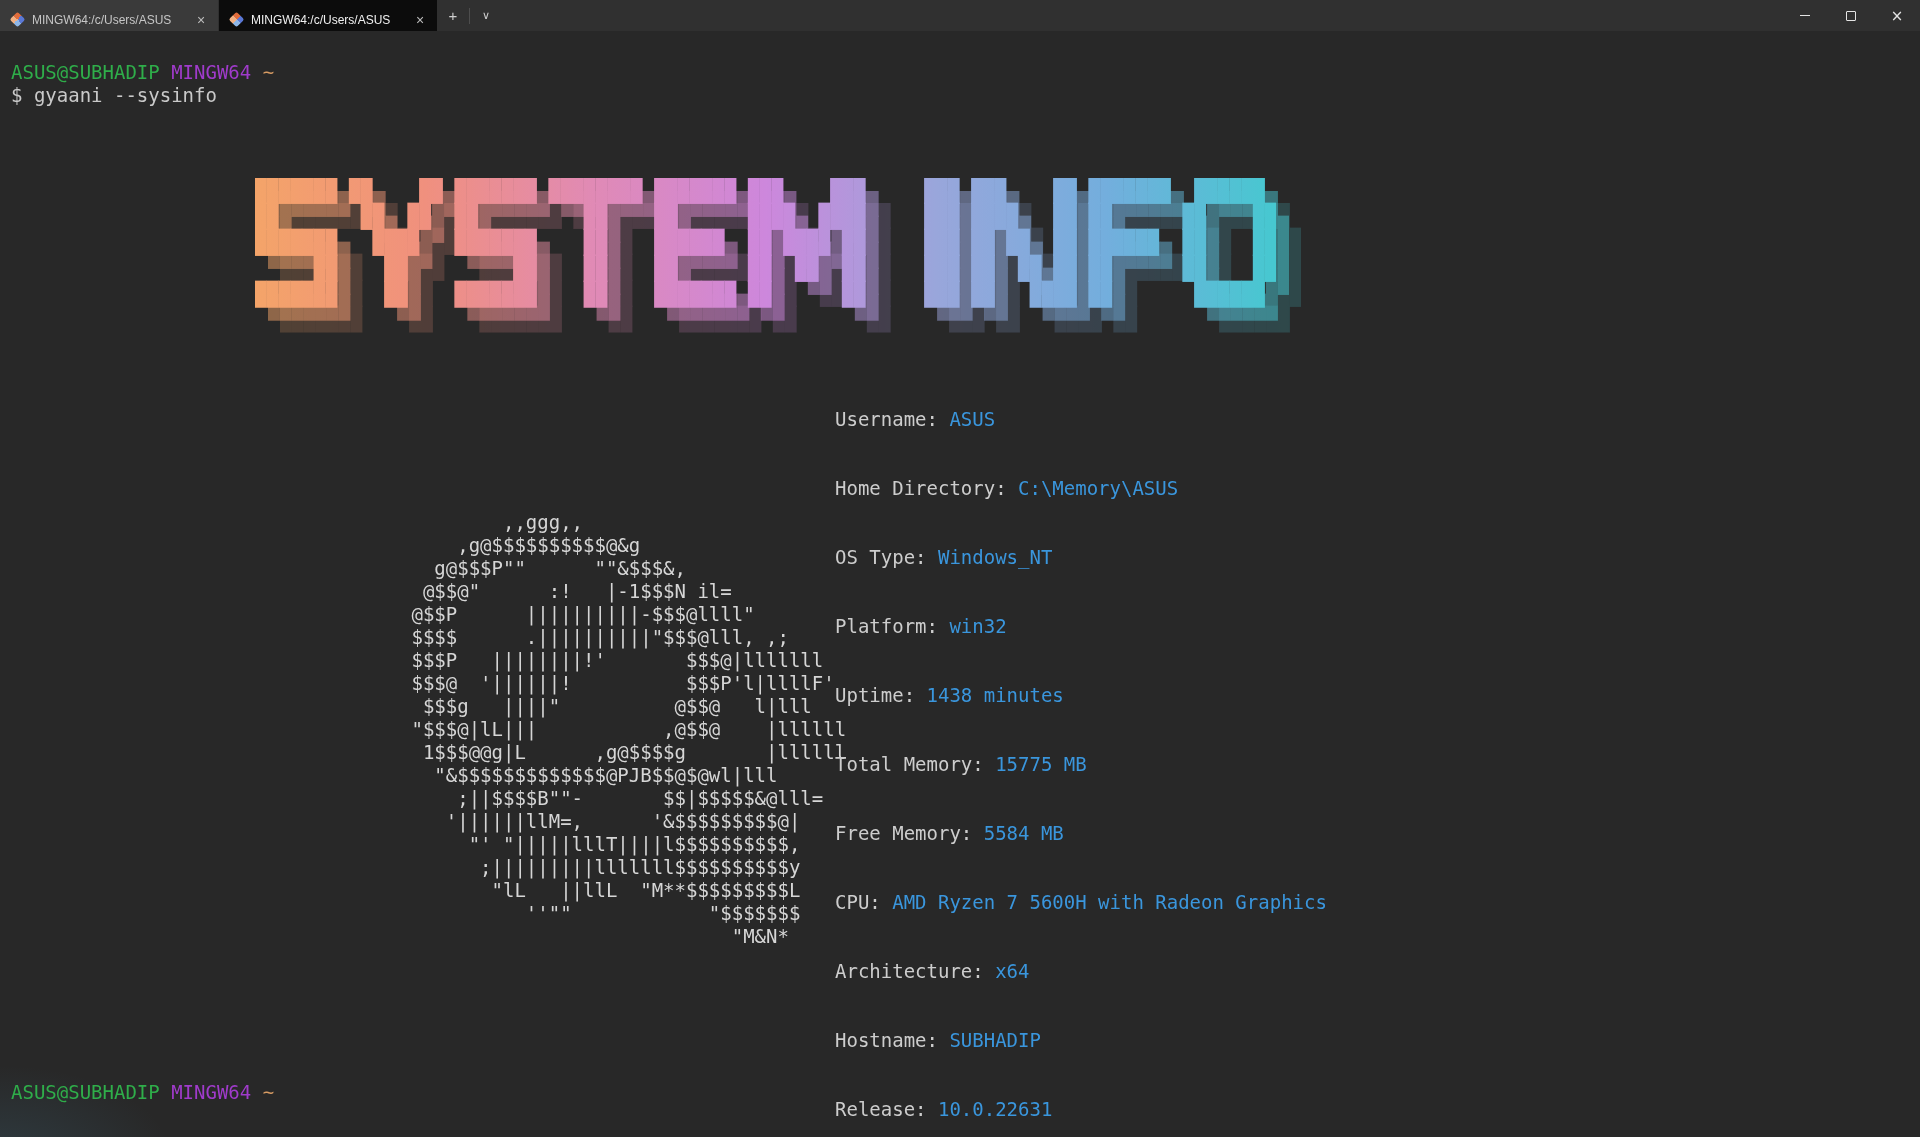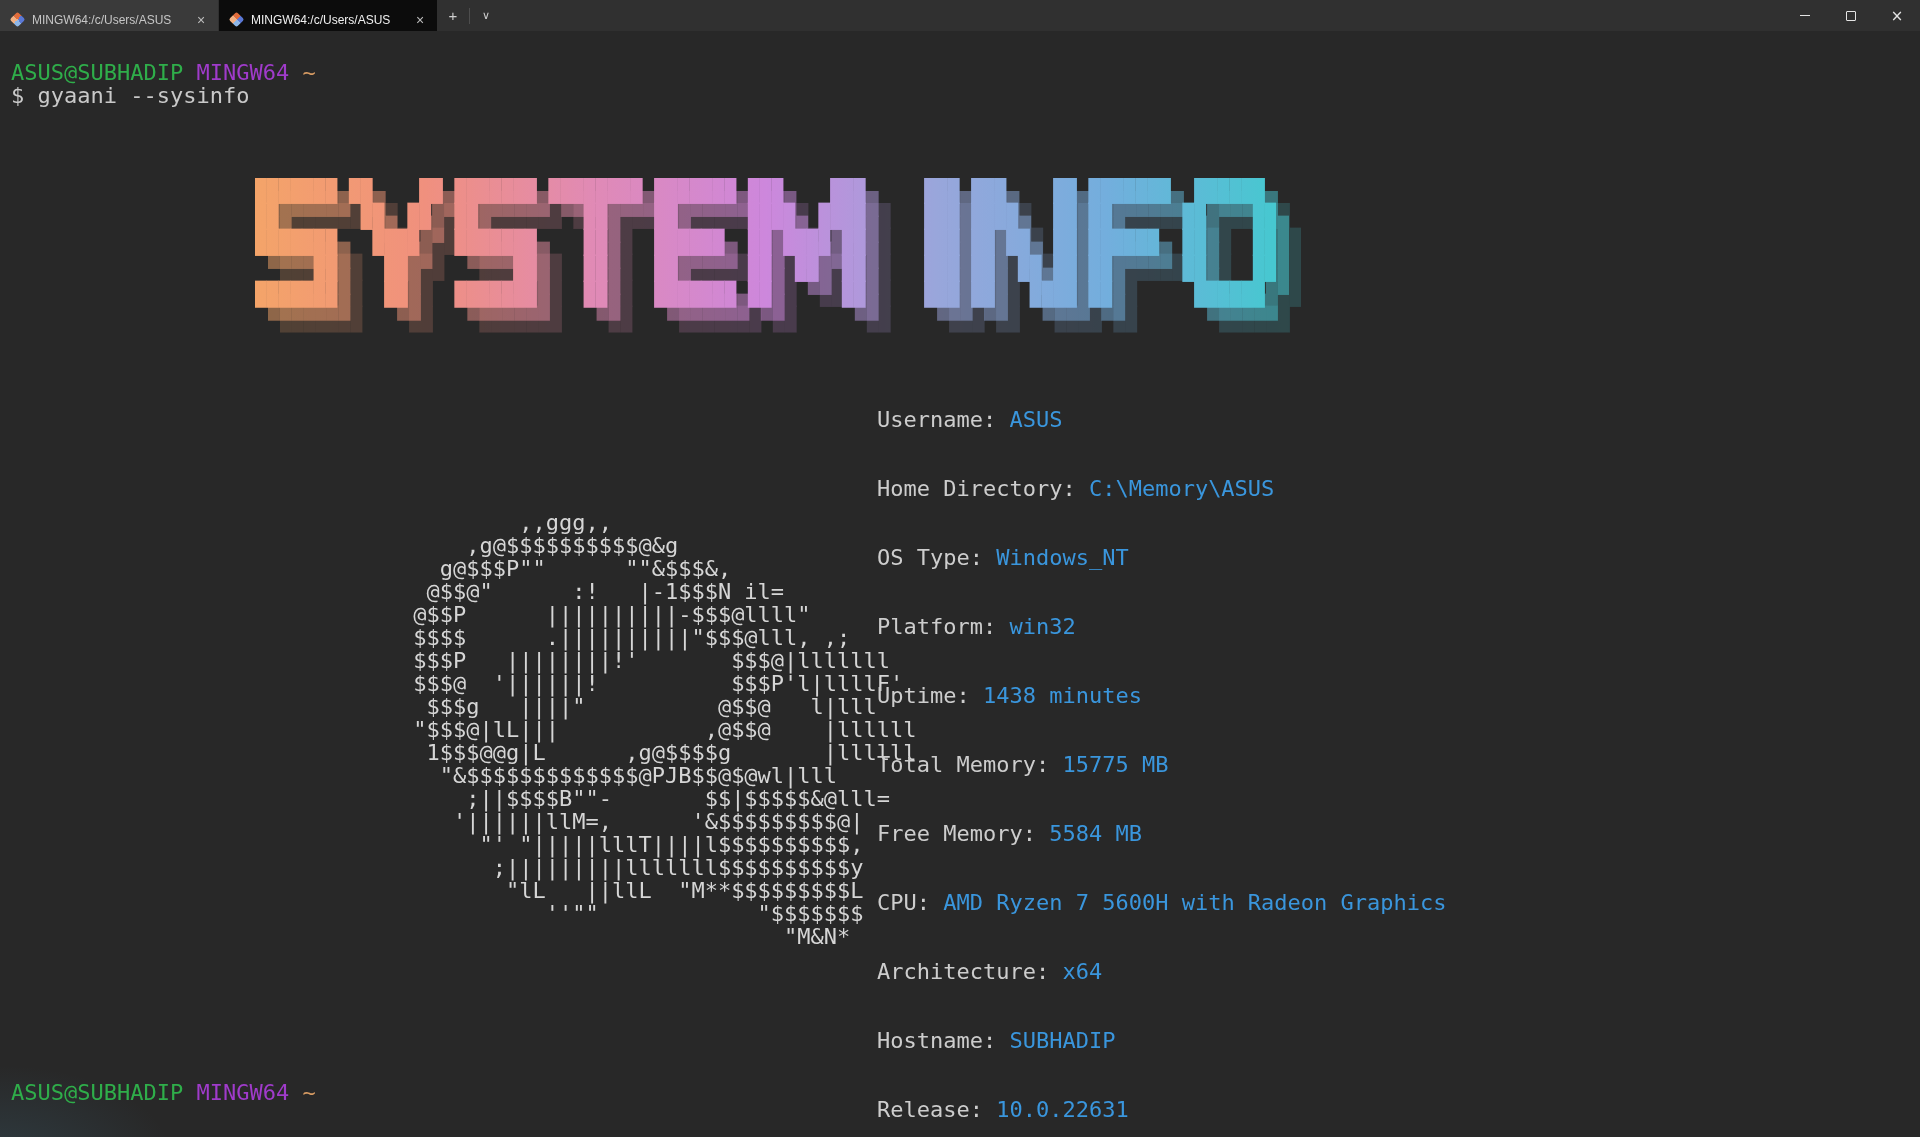--- a/index.html
+++ b/index.html
@@ -45,21 +45,21 @@
     border:1px solid #e4e4e4;border-radius:1px;z-index:-1;}
   .win-btn.close{font-size:15px;font-family:"DejaVu Sans",sans-serif;}
 
   
   .screen{
     position:absolute;top:31px;left:0;right:0;bottom:0;
     background:
       radial-gradient(240px 130px at 0% 102%, rgba(70,125,150,.22), rgba(70,125,150,0) 72%),
       #282828;
   }
-  .t{position:absolute;font-size:22px;line-height:23px;white-space:pre;margin:0;}
+  .t{position:absolute;font-size:19px;line-height:23px;white-space:pre;margin:0;}
   .g{color:var(--green);}
   .p{color:var(--purple);}
   .y{color:var(--tilde);}
   .cmd{color:#c9c9c9;}
 
   
   .banner{position:absolute;left:255px;top:147px;transform:scaleY(1.18);transform-origin:top left;}
   .banner-layer{
     position:absolute;left:0;top:0;margin:0;
     font-size:19.5px;line-height:22px;white-space:pre;
@@ -67,21 +67,21 @@
     -webkit-background-clip:text;background-clip:text;color:transparent;
   }
   .banner-layer.echo1{transform:translate(13px,11px);opacity:.5;}
   .banner-layer.echo2{transform:translate(25px,21px);opacity:.2;}
 
   
   .logo{left:400px;top:480px;color:var(--art);}
 
   
   .info{left:835px;top:331px;}
-  .iline{white-space:pre;margin-left:42px;}
+  .iline{white-space:pre;}
   .iline .label{color:var(--fg);}
   .iline .value{color:var(--blue);}
 </style>
 </head>
 <body>
 
 <div class="tabbar">
   <div class="tab inactive">
     <span class="icon-diamond"></span>
     <span class="tab-title">MINGW64:/c/Users/ASUS</span>

